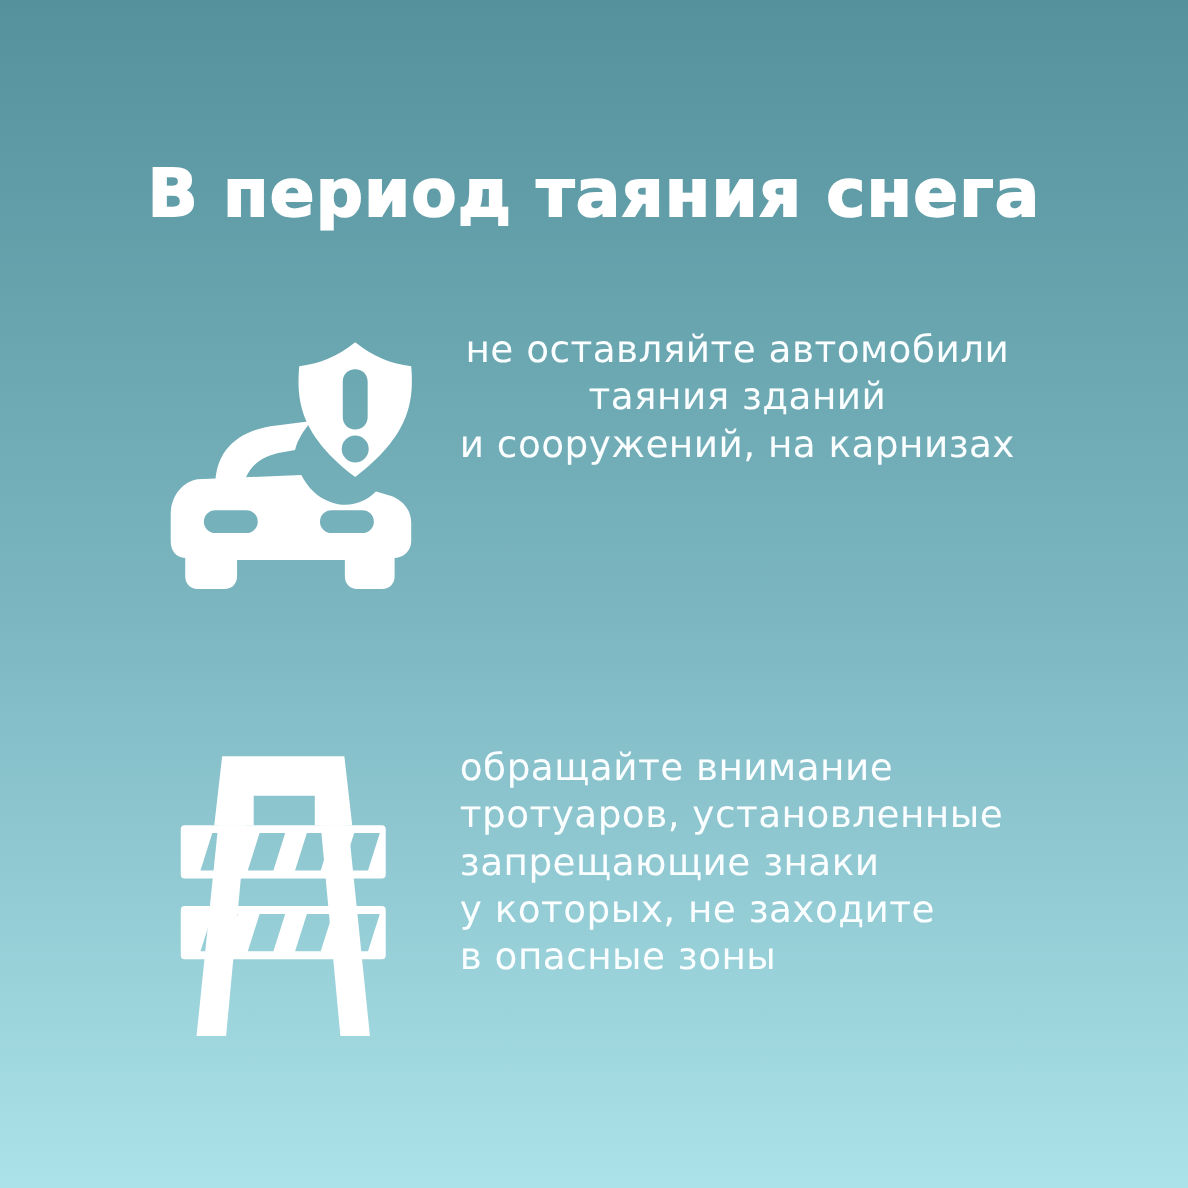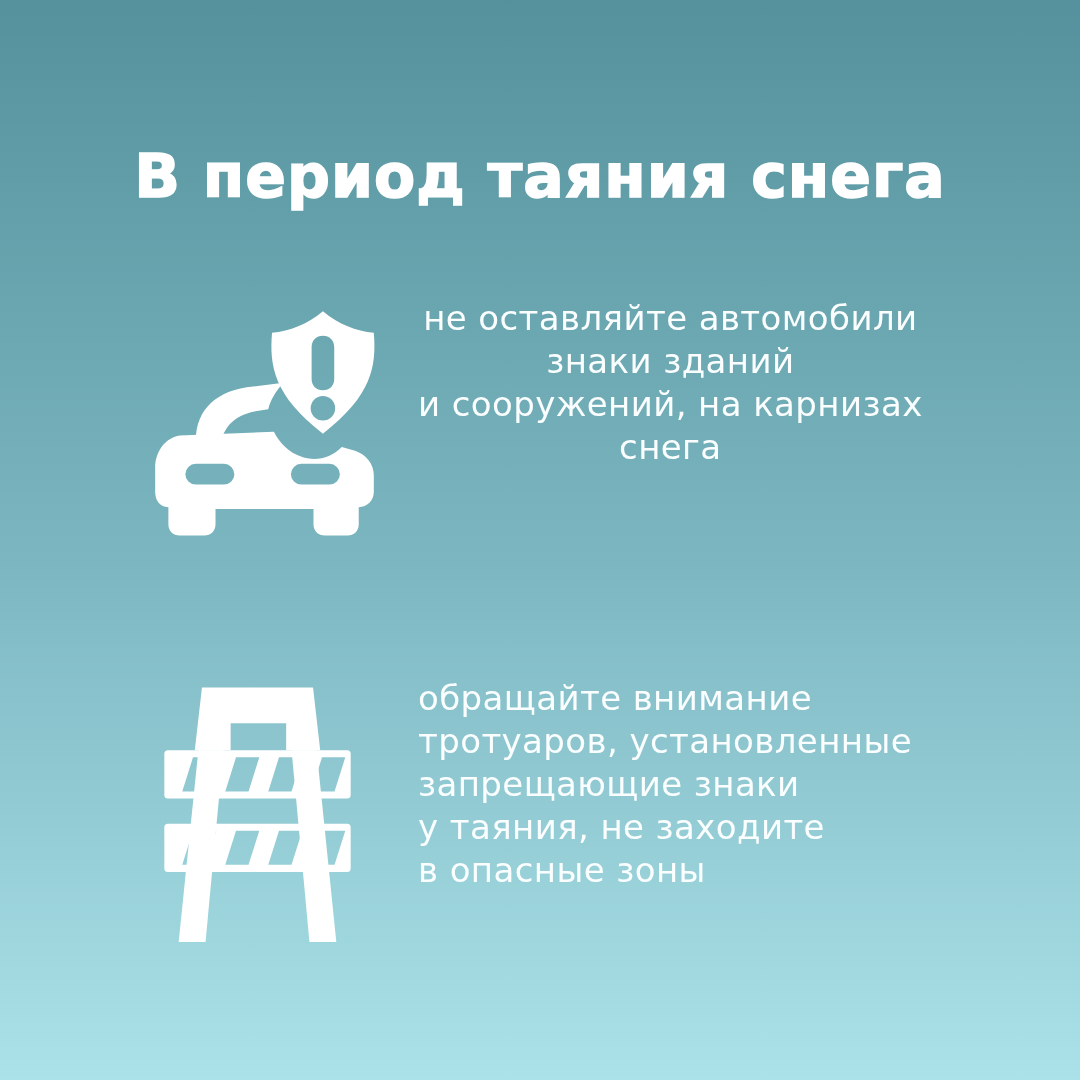--- a/index.html
+++ b/index.html
@@ -111,23 +111,22 @@
         C 140 104 135 72 138 37
         C 157 35 175 28 192 14
         Z
         M 192 40 C 199 40 204 45 204 52 L 204 86 C 204 93 199 98 192 98 C 185 98 180 93 180 86 L 180 52 C 180 45 185 40 192 40 Z
         M 192 104 A 13 13 0 1 0 192 130 A 13 13 0 1 0 192 104 Z"></path>
     </svg>
   </div>
 
   <div class="text-block text-block-1">
     <div class="text-line">не оставляйте автомобили</div>
-    <div class="text-line">знаки зданий</div>
+    <div class="text-line">таяния зданий</div>
     <div class="text-line">и сооружений, на карнизах</div>
-    <div class="text-line">снега</div>
   </div>
 
   <div class="icon-wrap icon-barrier">
     <svg viewBox="0 0 240 290" xmlns="http://www.w3.org/2000/svg" aria-hidden="true">
 
       <path fill="#ffffff" fill-rule="evenodd" d="M 58 6 L 182 6 L 190 76 L 50 76 Z
         M 90 46 L 152 46 L 152 76 L 90 76 Z"></path>
 
       <path fill="#ffffff" d="M 54 76 L 82 76 L 62 290 L 32 290 Z"></path>
       <path fill="#ffffff" d="M 158 76 L 186 76 L 208 290 L 178 290 Z"></path>
@@ -143,17 +142,17 @@
         M 96 166 L 122 166 L 110 204 L 84 204 Z
         M 144 166 L 170 166 L 158 204 L 132 204 Z
         M 192 166 L 218 166 L 206 204 L 180 204 Z"></path>
     </svg>
   </div>
 
   <div class="text-block text-block-2">
     <div class="text-line">обращайте внимание</div>
     <div class="text-line">тротуаров, установленные</div>
     <div class="text-line">запрещающие знаки</div>
-    <div class="text-line">у таяния, не заходите</div>
+    <div class="text-line">у которых, не заходите</div>
     <div class="text-line">в опасные зоны</div>
   </div>
 
 </div>
 
 </body></html>

